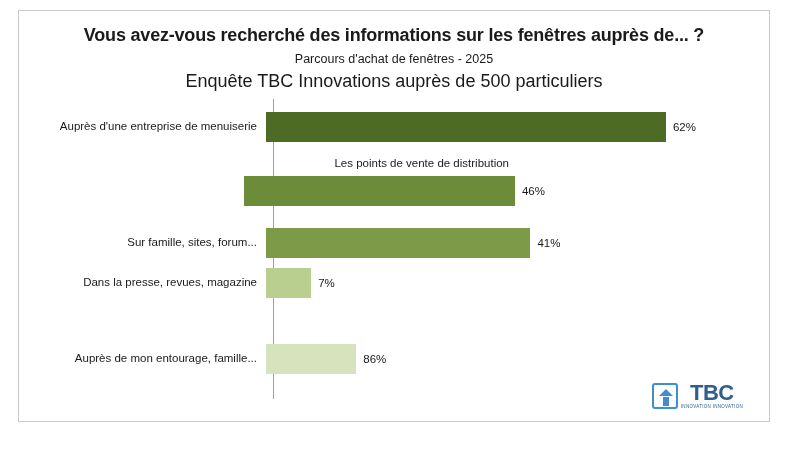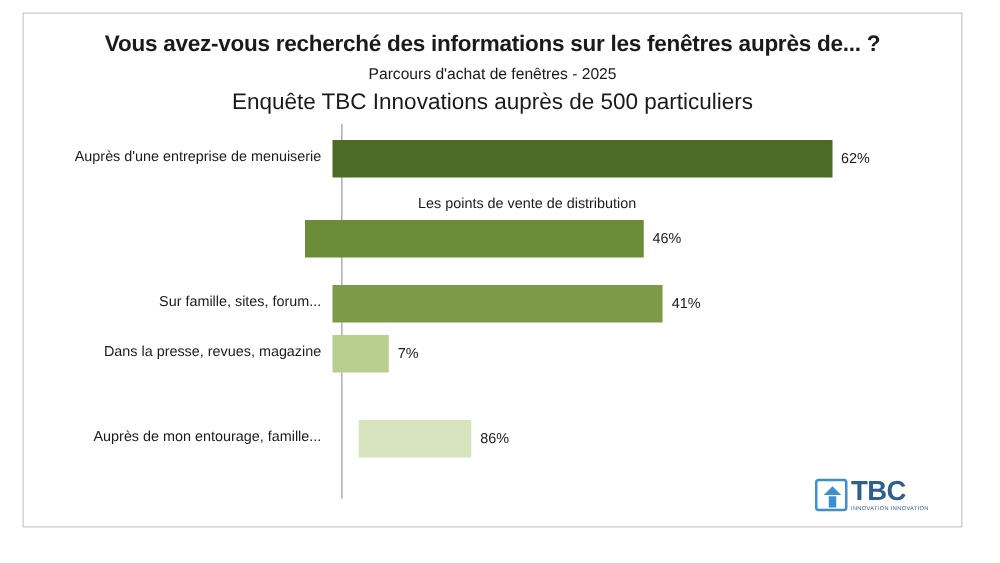--- a/index.html
+++ b/index.html
@@ -143,20 +143,21 @@
   }
   .logo-tag {
     font-size: 4.5px;
     color: #2f5f8f;
     letter-spacing: 0.3px;
     text-align: center;
   }
   .logo-col {
     display: flex;
     flex-direction: column;
+    align-items: center;
   }
 </style>
 </head>
 <body>
 
 <div class="chart-card">
 
   <div class="titles">
     <div class="title-main">Vous avez-vous recherché des informations sur les fenêtres auprès de... ?</div>
     <div class="title-sub">Parcours d'achat de fenêtres - 2025</div>
@@ -193,21 +194,21 @@
       </div>
 
       <div class="row" style="top:156px;">
         <div class="row-label">Dans la presse, revues, magazine</div>
         <div class="bar-wrap">
           <div class="bar" id="bar3" style="width: 45.15px; background: rgb(185, 207, 143);"></div>
           <div class="bar-value">7%</div>
         </div>
       </div>
 
-      <div class="row" style="top:224px;gap:21px;">
+      <div class="row" style="top:232px;">
         <div class="row-label">Auprès de mon entourage, famille...</div>
         <div class="bar-wrap">
           <div class="bar" id="bar4" style="width: 90.3px; background: rgb(215, 227, 189);"></div>
           <div class="bar-value">86%</div>
         </div>
       </div>
 
     </div>
   </div>
 

